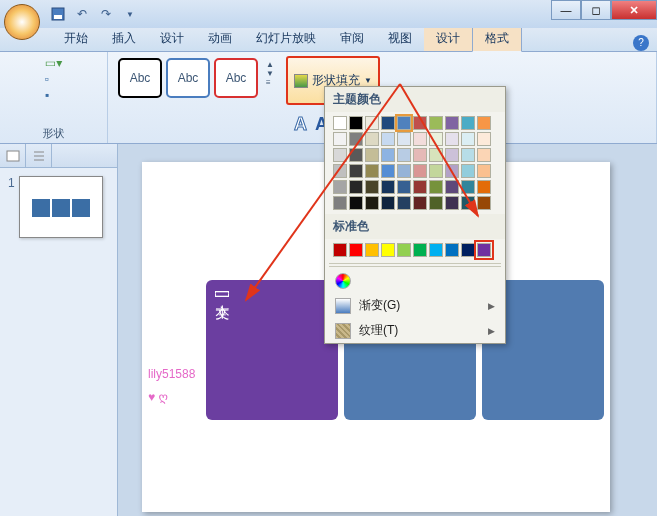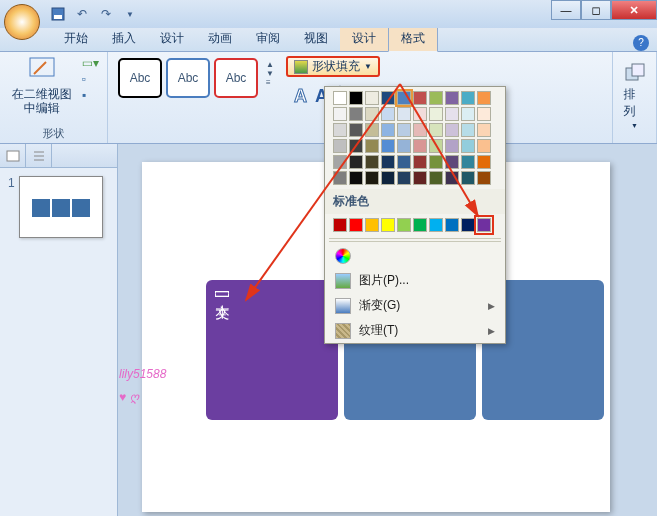--- a/index.html
+++ b/index.html
@@ -24,21 +24,21 @@
 .ribbon { height: 92px; background: linear-gradient(#eef4fb, #dce8f6); display: flex; border-bottom: 1px solid #8faad0; }
 .rgroup { border-right: 1px solid #b8cde6; padding: 4px 8px 2px; display: flex; flex-direction: column; align-items: center; justify-content: space-between; }
 .rgroup-label { color: #3d5775; font-size: 11px; margin-top: auto; padding-top: 2px; }
 .edit2d { text-align: center; color: #17365d; }
 .edit2d svg { margin-bottom: 2px; }
 .shape-sw { width: 44px; height: 40px; border: 1px solid #a0a0a0; border-radius: 5px; display: flex; align-items: center; justify-content: center; margin: 2px; background: #fff; color: #3d5775; }
 .shape-sw.black-b { border: 2px solid #000; }
 .shape-sw.blue-b { border: 2px solid #4a7dbf; }
 .shape-sw.red-b { border: 2px solid #d83030; }
 .style-row { display: flex; }
-.fill-btn { display: inline-flex; align-items: center; gap: 4px; padding: 0 6px; border: 2px solid #e0341a; border-radius: 3px; background: linear-gradient(#fef5e5, #fbdfa1); cursor: pointer; color: #17365d; }
+.fill-btn { display: inline-flex; align-items: center; gap: 4px; padding: 14px 6px; border: 2px solid #e0341a; border-radius: 3px; background: linear-gradient(#fef5e5, #fbdfa1); cursor: pointer; color: #17365d; }
 .fill-icon { width: 14px; height: 14px; background: linear-gradient(#e2d84a, #4a9848); border: 1px solid #888; }
 .text-tools { display: flex; gap: 8px; align-items: center; padding: 2px 8px; }
 .txt-a { font-size: 18px; font-weight: bold; color: #17365d; }
 .rsmall { display:flex; flex-direction:column; align-items:center; justify-content:center; color:#17365d; padding: 6px 4px 0; gap:2px; cursor:pointer;}
 
 .workspace { position: absolute; top: 144px; left: 0; right: 0; bottom: 0; display: flex; background: #c8d8ea; }
 .slide-panel { width: 118px; background: #e6eef8; border-right: 1px solid #9fb8d6; }
 .panel-tabs { height: 24px; background: linear-gradient(#e1ebf7, #cfdef0); border-bottom: 1px solid #9fb8d6; display: flex; }
 .ptab { width: 26px; border-right: 1px solid #9fb8d6; display:flex; align-items:center; justify-content:center; cursor:pointer; }
 .thumb-wrap { padding: 8px; display: flex; gap: 4px; }
@@ -48,21 +48,21 @@
 
 .canvas { flex: 1; position: relative; background: #c8d8ea; }
 .slide { position: absolute; left: 24px; top: 18px; width: 468px; height: 350px; background: #fff; box-shadow: 2px 2px 6px rgba(0,0,0,.3); }
 .sa-block { position: absolute; border-radius: 6px; }
 .sa-purple { left: 64px; top: 118px; width: 132px; height: 140px; background: #6b3ea0; }
 .sa-purple .vtext { writing-mode: vertical-rl; color: #fff; margin: 10px 0 0 8px; font-size: 14px; }
 .sa-blue1 { left: 202px; top: 118px; width: 132px; height: 140px; background: #517bb0; }
 .sa-blue2 { left: 340px; top: 118px; width: 122px; height: 140px; background: #517bb0; }
 .arrow-r { position: absolute; width: 0; height: 0; border-left: 12px solid #fff; border-top: 8px solid transparent; border-bottom: 8px solid transparent; }
 
-.watermark { position: absolute; left: 1px; bottom: 110px; color: #e569c8; font-style: italic; font-size: 20px; font-family: cursive; }
+.watermark { position: absolute; left: 30px; bottom: 110px; color: #e569c8; font-size: 20px; font-family: cursive; }
 .watermark .heart { color: #e569c8; }
 
 .dropdown { position: absolute; left: 324px; top: 86px; width: 182px; background: #f3f3ee; border: 1px solid #9a9a8c; box-shadow: 2px 2px 6px rgba(0,0,0,.3); z-index: 30; }
 .dd-section-h { padding: 4px 8px; color: #3d5775; background: #eeeee6; font-weight: bold; }
 .dd-colors { padding: 4px 8px; }
 .cgrid { display: grid; grid-template-columns: repeat(10, 14px); gap: 2px; }
 .cswatch { width: 14px; height: 14px; border: 1px solid #b0b0a0; cursor: pointer; }
 .cswatch.hl { outline: 2px solid #e79a3c; outline-offset: 0; }
 .cswatch.hl-red { outline: 2px solid #e0341a; outline-offset: 1px; }
 .dd-sep { height: 1px; background: #c8c8b8; margin: 2px 4px; }
@@ -93,37 +93,31 @@
     <div class="win-btn">◻</div>
     <div class="win-btn win-close">✕</div>
   </div>
 </div>
 
 <div class="tabstrip" id="tabstrip">
   <div class="tab">开始</div>
     <div class="tab">插入</div>
     <div class="tab">设计</div>
     <div class="tab">动画</div>
+    <div class="tab">幻灯片放映</div>
     <div class="tab">审阅</div>
     <div class="tab">视图</div>
     <div class="tab ctx">设计</div>
     <div class="tab active ctx">格式</div>
     <div class="help-btn">?</div>
 </div>
 
 <div class="ribbon">
   <div class="rgroup" style="width:108px">
     <div style="display:flex;align-items:flex-start;gap:6px">
-      <div class="edit2d">
-        <svg width="28" height="26">
-            <rect x="2" y="2" width="24" height="18" fill="none" stroke="#4a7dbf"></rect>
-            <path d="M6 18 L18 6" stroke="#d8732e" stroke-width="2"></path>
-          </svg>
-        <div style="line-height:1.2">在二维视图中编辑</div>
-      </div>
       <div style="display:flex;flex-direction:column;gap:2px">
         <span style="color:#4a9848">▭▾</span>
         <span style="color:#3b6ea5">▫</span>
         <span style="color:#3b6ea5">▪</span>
       </div>
     </div>
     <div class="rgroup-label">形状</div>
   </div>
   <div class="rgroup" style="flex:1">
     <div style="display:flex;align-items:flex-start;gap:6px;width:100%">
@@ -146,30 +140,20 @@
           <span style="font-size:8px">▼</span>
         </div>
         <div class="text-tools">
           <span class="txt-a" style="color:#fff;-webkit-text-stroke:1px #3a6aa8">A</span>
           <span class="txt-a" style="color:#2a5aa0">A</span>
           <span style="font-size:8px;color:#3d5775">▲<br>▼<br>≡</span>
         </div>
       </div>
     </div>
     <div class="rgroup-label">形状样式</div>
-  </div>
-  <div class="rgroup" style="width:44px">
-    <div class="rsmall">
-      <svg width="22" height="22">
-          <rect x="2" y="6" width="12" height="12" fill="#cde" stroke="#678"></rect>
-          <rect x="8" y="2" width="12" height="12" fill="#eef" stroke="#678"></rect>
-        </svg>
-      <span>排列</span>
-      <span style="font-size:7px">▼</span>
-    </div>
   </div>
 </div>
 
 <div class="workspace">
   <div class="slide-panel">
     <div class="panel-tabs">
       <div class="ptab">
           <svg width="14" height="12">
             <rect x="1" y="1" width="12" height="10" fill="#fff" stroke="#888"></rect>
           </svg>
@@ -199,20 +183,21 @@
       <div class="arrow-r" style="left:190px;top:258px"></div>
       <div class="arrow-r" style="left:328px;top:258px"></div>
     </div>
     <div class="watermark">
       <span>lily51588</span><br><span class="heart">♥ ღ</span>
     </div>
   </div>
 </div>
 
 <div class="dropdown">
+  <div class="dd-section-h">主题颜色</div>
   <div class="dd-colors">
     <div class="cgrid" id="theme-grid">
         <div class="cswatch" style="background: rgb(255, 255, 255);"></div>
         <div class="cswatch" style="background: rgb(0, 0, 0);"></div>
         <div class="cswatch" style="background: rgb(238, 236, 225);"></div>
         <div class="cswatch" style="background: rgb(31, 73, 125);"></div>
         <div class="cswatch hl" style="background: rgb(79, 129, 189);"></div>
         <div class="cswatch" style="background: rgb(192, 80, 77);"></div>
         <div class="cswatch" style="background: rgb(155, 187, 89);"></div>
         <div class="cswatch" style="background: rgb(128, 100, 162);"></div>
@@ -284,24 +269,20 @@
         <div class="cswatch" style="background: rgb(0, 32, 96);"></div>
         <div class="cswatch hl-red" style="background: rgb(112, 48, 160);"></div>
       </div>
   </div>
   <div class="dd-sep"></div>
   <div class="dd-sep"></div>
   <div class="dd-item">
     <span class="dd-icon" style="background:conic-gradient(red,yellow,lime,cyan,blue,magenta,red);border-radius:50%"></span>
   </div>
   <div class="dd-item">
-    <span class="dd-icon" style="background:linear-gradient(#9cf,#6a4)"></span>
-    <span>图片(P)...</span>
-  </div>
-  <div class="dd-item">
     <span class="dd-icon" style="background:linear-gradient(#fff,#4a7dbf)"></span>
     <span>渐变(G)</span>
     <span class="dd-sub">▶</span>
   </div>
   <div class="dd-item">
     <span class="dd-icon" style="background:repeating-linear-gradient(45deg,#c9b88a,#c9b88a 2px,#a89868 2px,#a89868 4px)"></span>
     <span>纹理(T)</span>
     <span class="dd-sub">▶</span>
   </div>
 </div>

